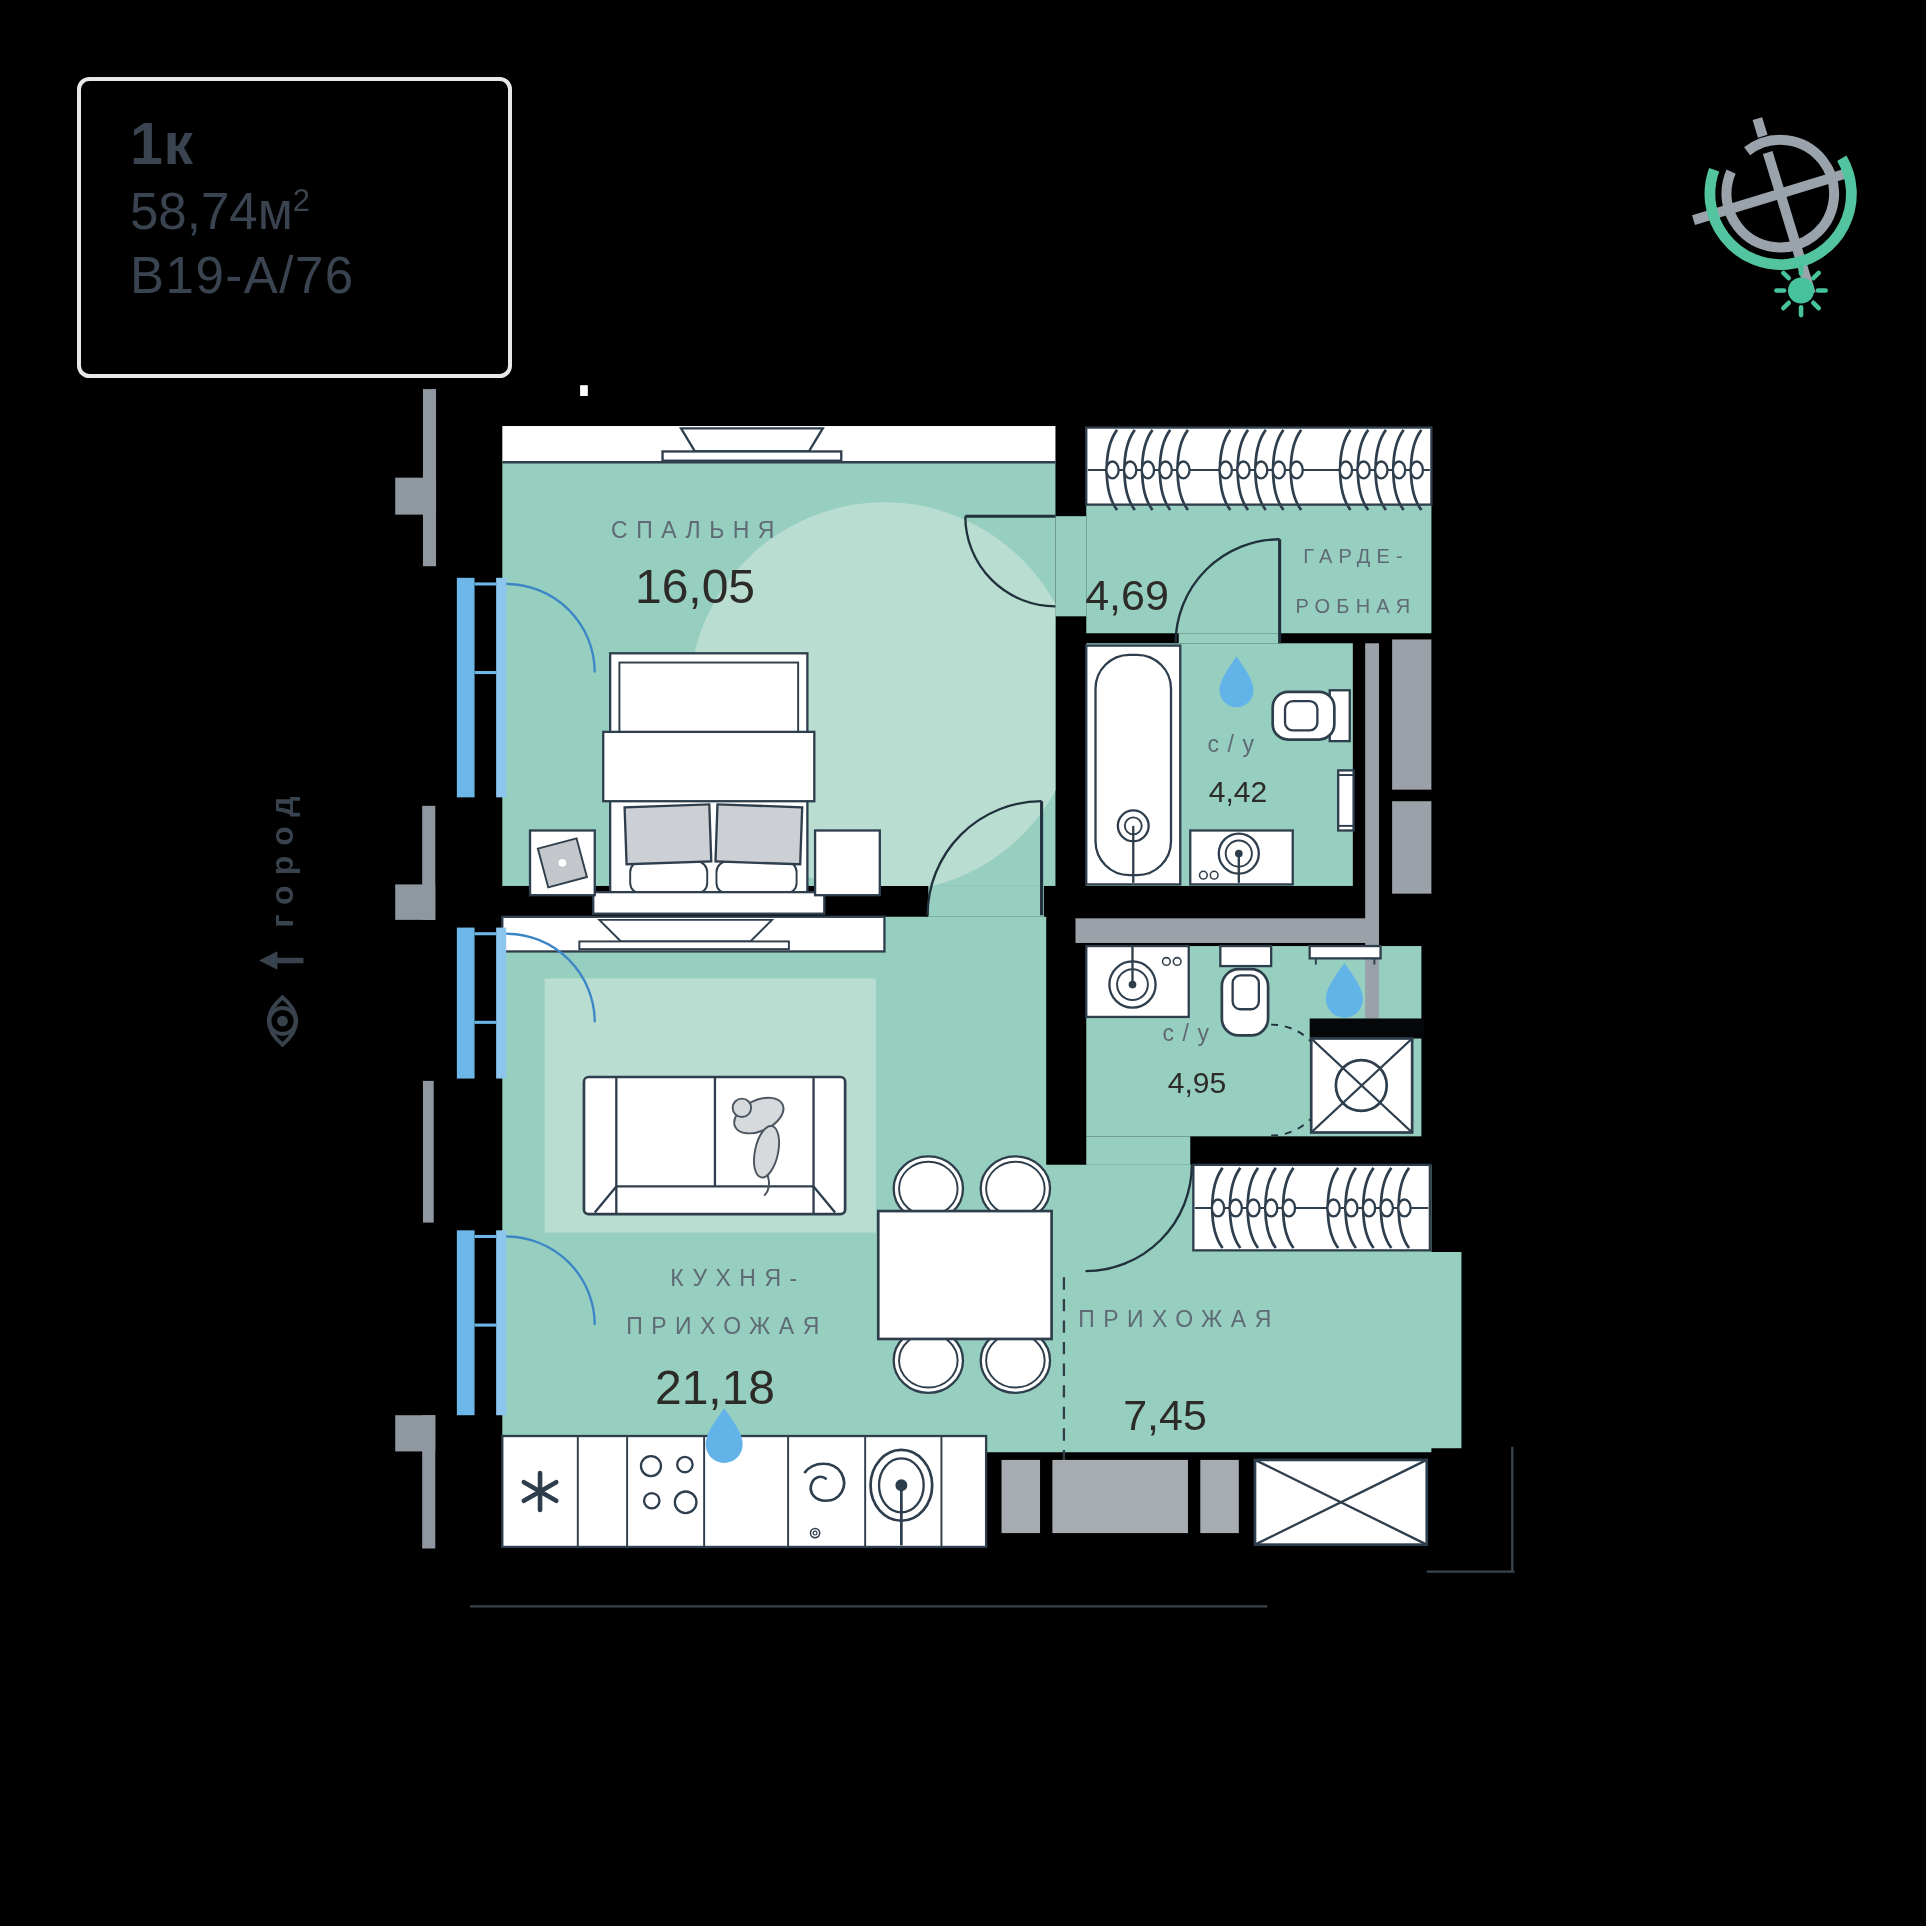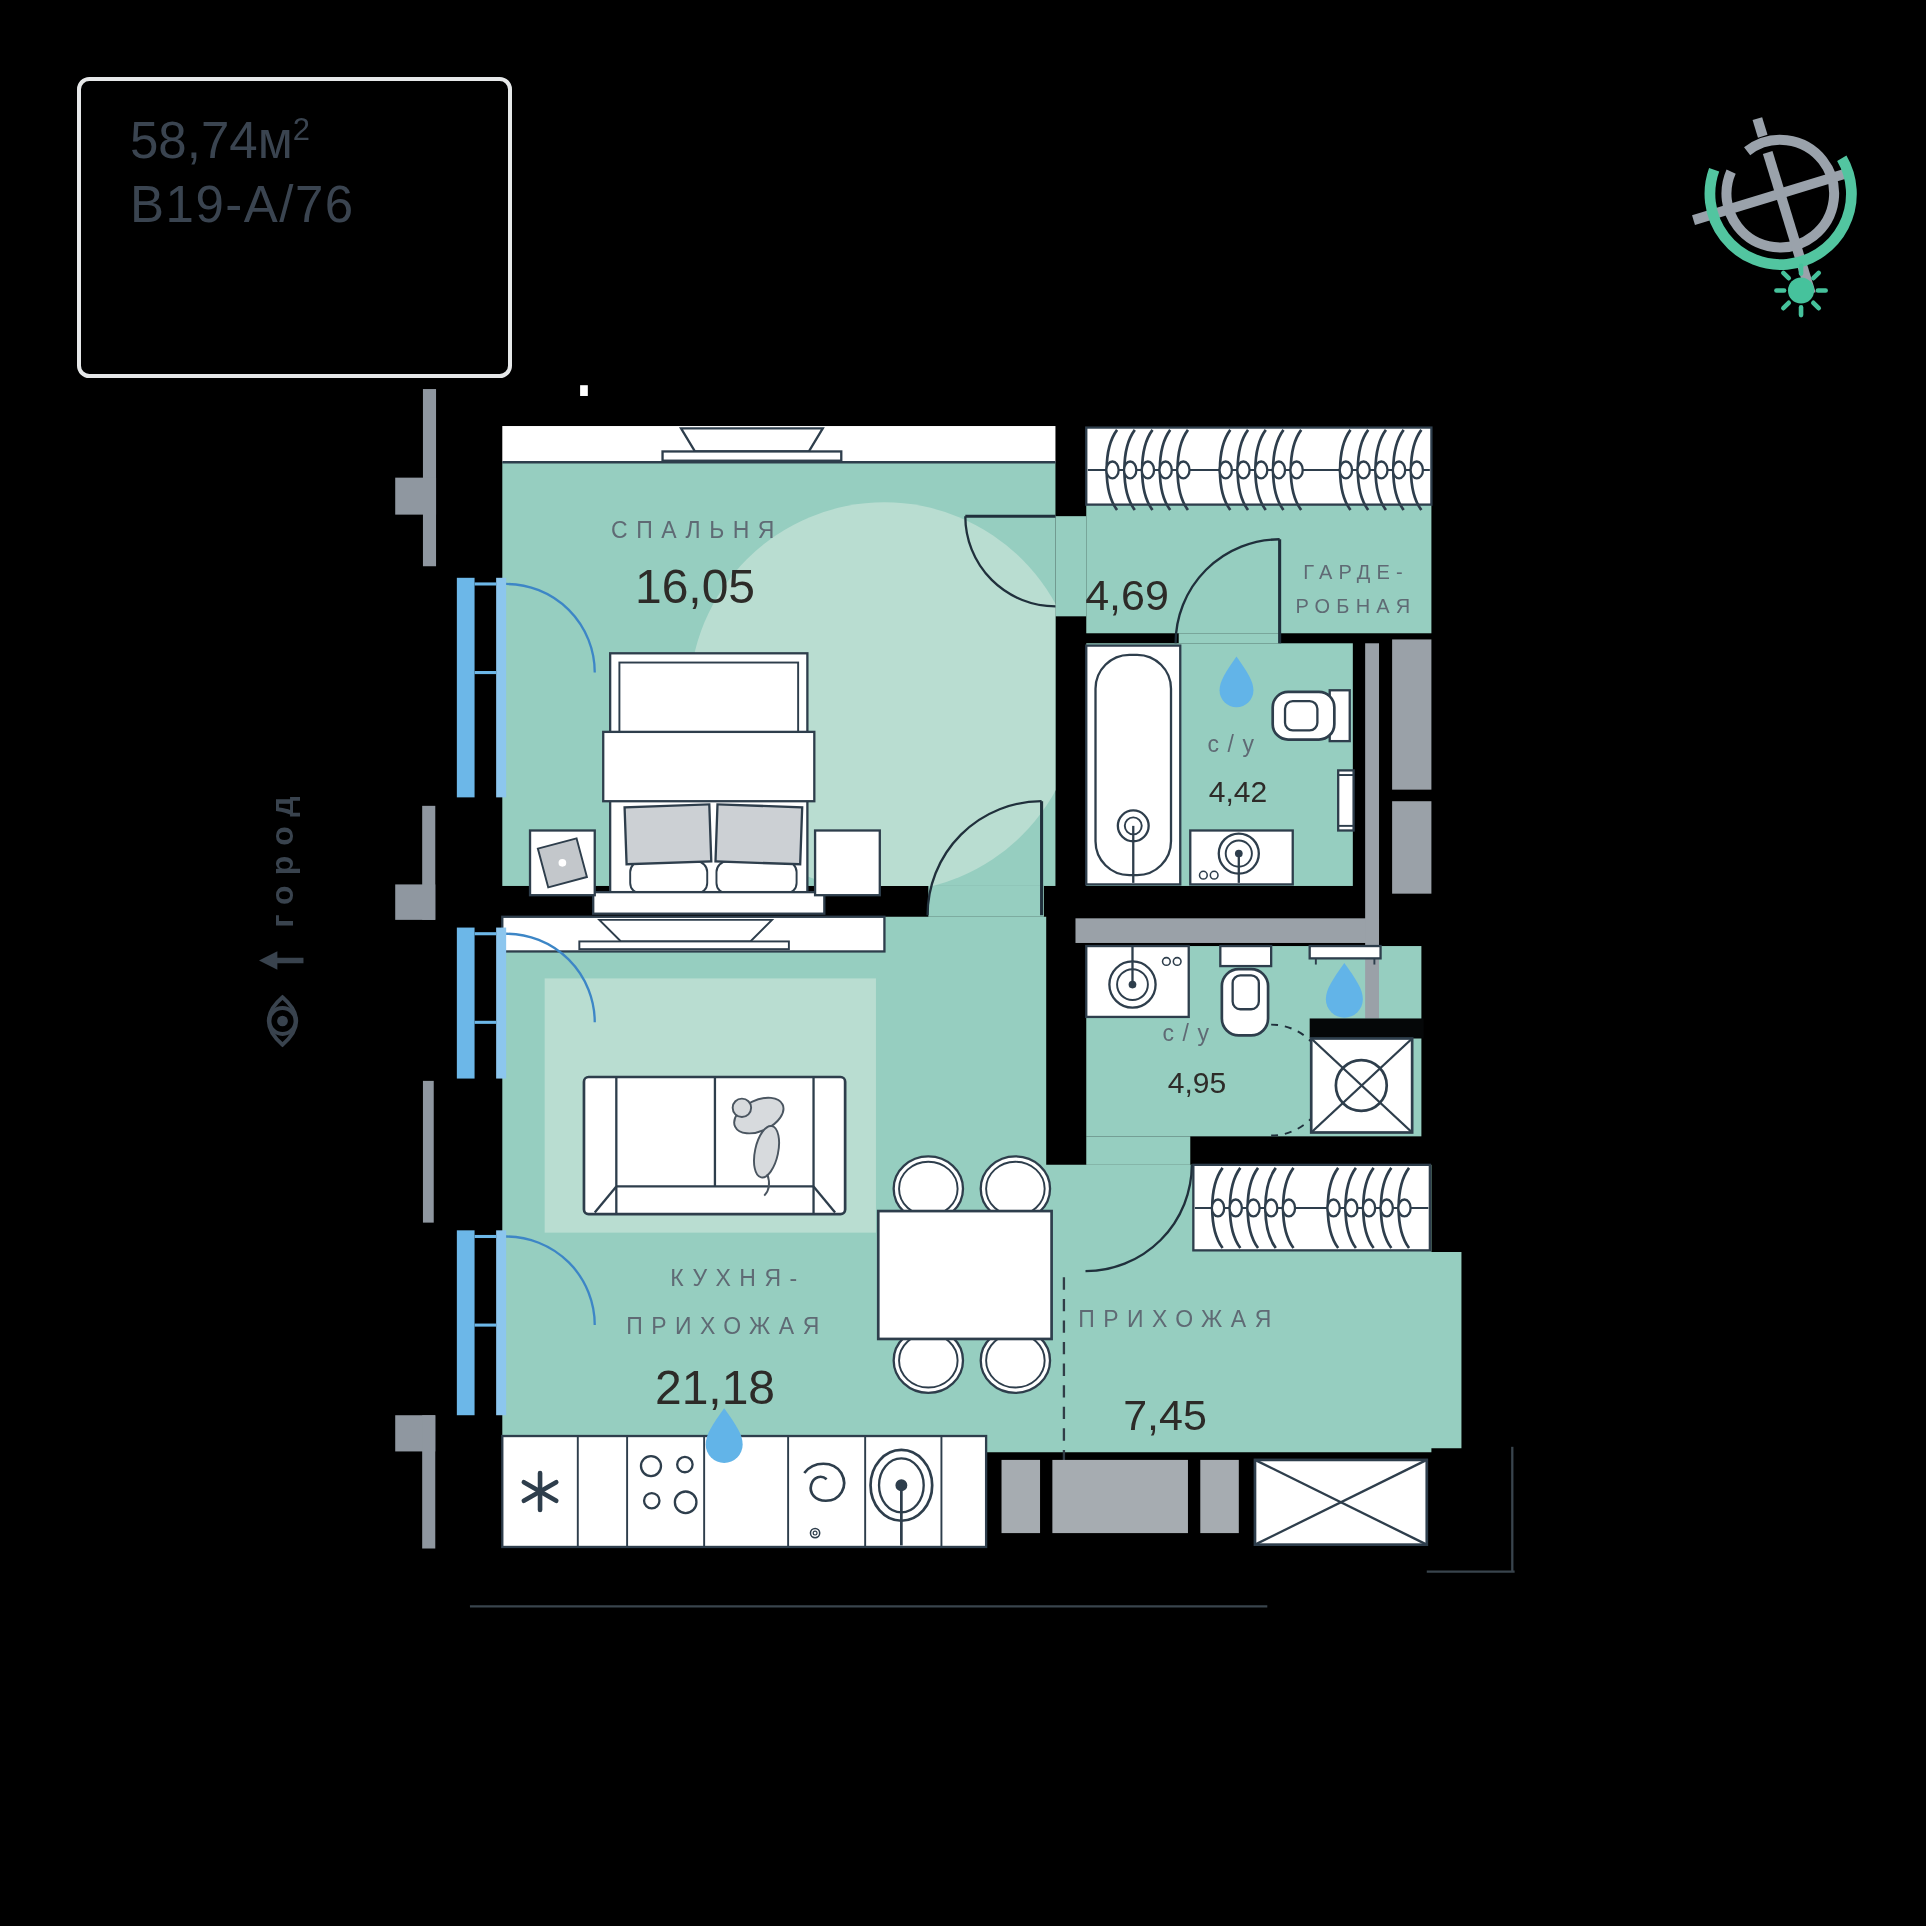--- a/index.html
+++ b/index.html
@@ -24,20 +24,21 @@
        color:#2d2b28;font-size:48px;letter-spacing:0;font-weight:400;}
   .num-m{font-size:43px;}
   .num-s{font-size:30px;}
   .lbl-s{font-size:20px;letter-spacing:6.2px;}
   svg{display:block;}
 </style>
 </head>
 <body>
 
 <div class="abs info-box">
+  <div class="info-type">1к</div>
   <div class="info-area"><span>58,74</span><span>м</span><sup>2</sup></div>
   <div class="info-code">В19-А/76</div>
 </div>
 
 <div class="abs" style="left:1688px;top:92px;">
   <svg width="223" height="254" viewBox="0 0 290 330">
     <g>
 
       <circle cx="120" cy="132" r="70" fill="none" stroke="#9aa2ab" stroke-width="13" stroke-dasharray="405 35" transform="rotate(-128 120 132)"></circle>
 
@@ -357,21 +358,21 @@
     <line x1="1852" y1="2040" x2="1966" y2="2040"></line>
     <line x1="1963" y1="1878" x2="1963" y2="2040"></line>
   </g>
 </svg>
 
 <div class="lbl" style="left:697px;top:530px;">СПАЛЬНЯ</div>
 <div class="num" style="left:695px;top:586px;">16,05</div>
 
 <div class="num num-m" style="left:1127px;top:595px;">4,69</div>
 
-<div class="lbl lbl-s" style="left:1356px;top:572px;text-align:center;">ГАРДЕ-</div>
+<div class="lbl lbl-s" style="left:1356px;top:556px;text-align:center;">ГАРДЕ-</div>
 <div class="lbl lbl-s" style="left:1356px;top:606px;">РОБНАЯ</div>
 
 <div class="lbl" style="left:1235px;top:744px;">с/у</div>
 <div class="num num-s" style="left:1238px;top:792px;">4,42</div>
 
 <div class="lbl" style="left:1190px;top:1033px;">с/у</div>
 <div class="num num-s" style="left:1197px;top:1083px;">4,95</div>
 
 <div class="lbl" style="left:738px;top:1278px;">КУХНЯ-</div>
 <div class="lbl" style="left:727px;top:1326px;">ПРИХОЖАЯ</div>

